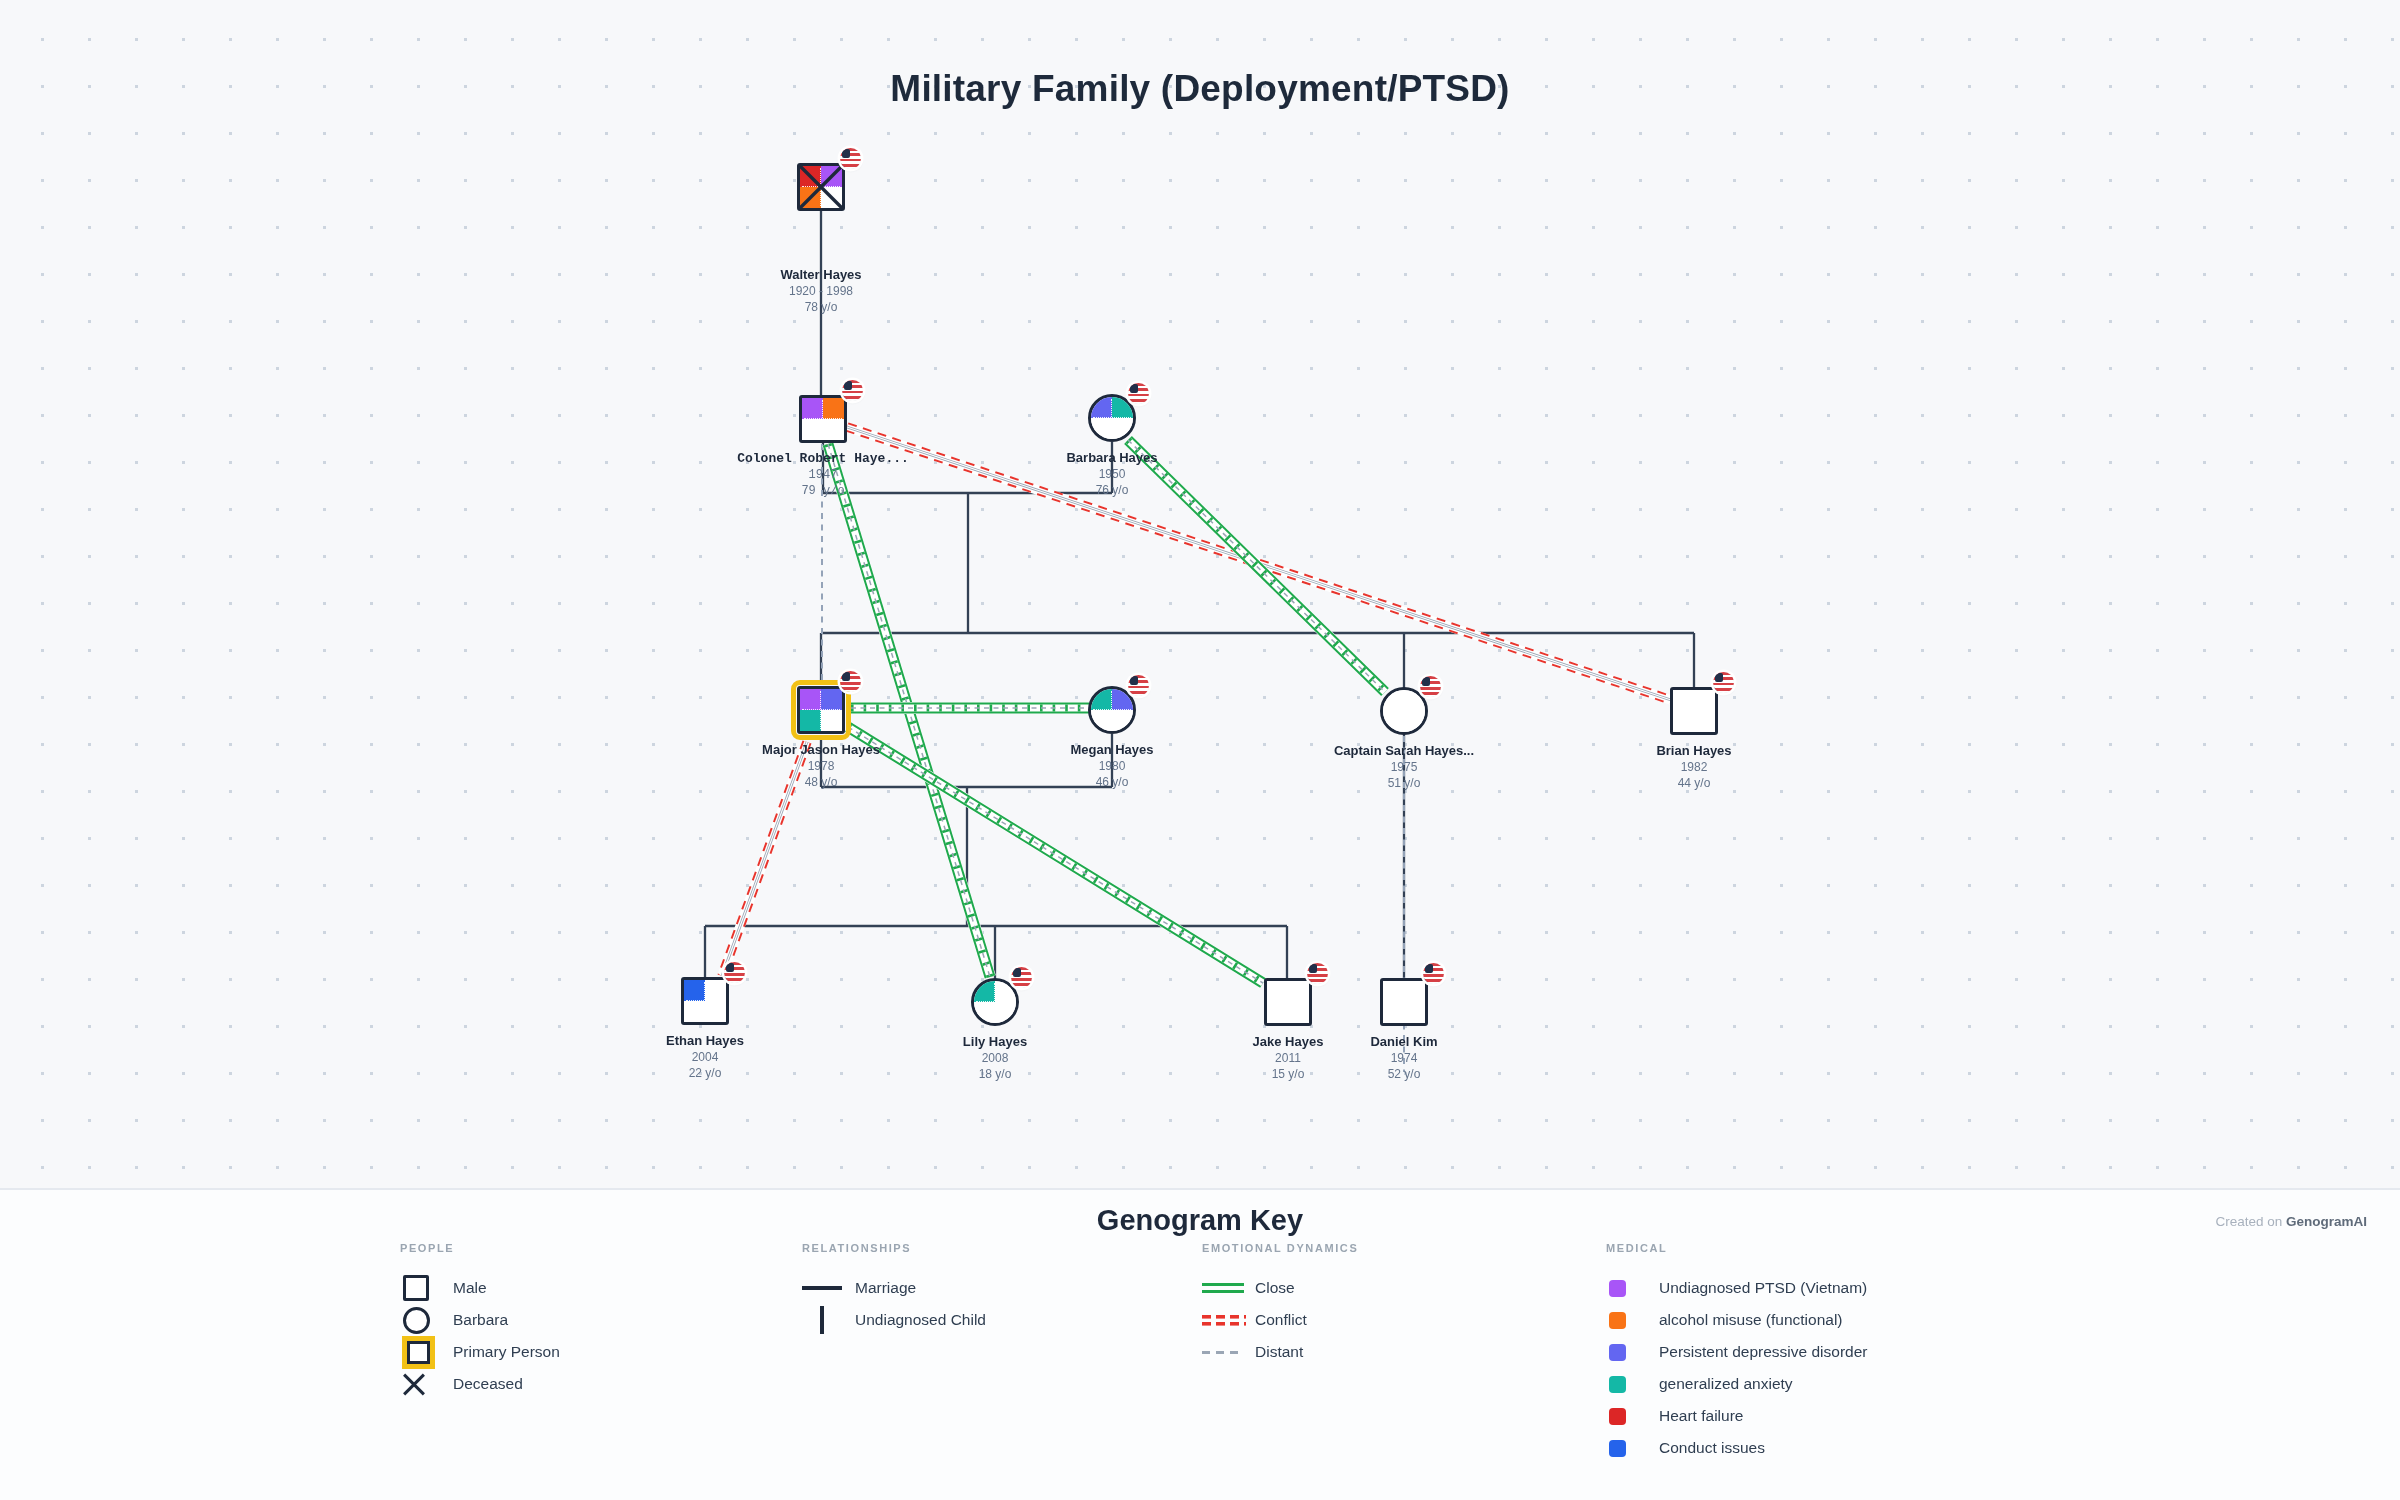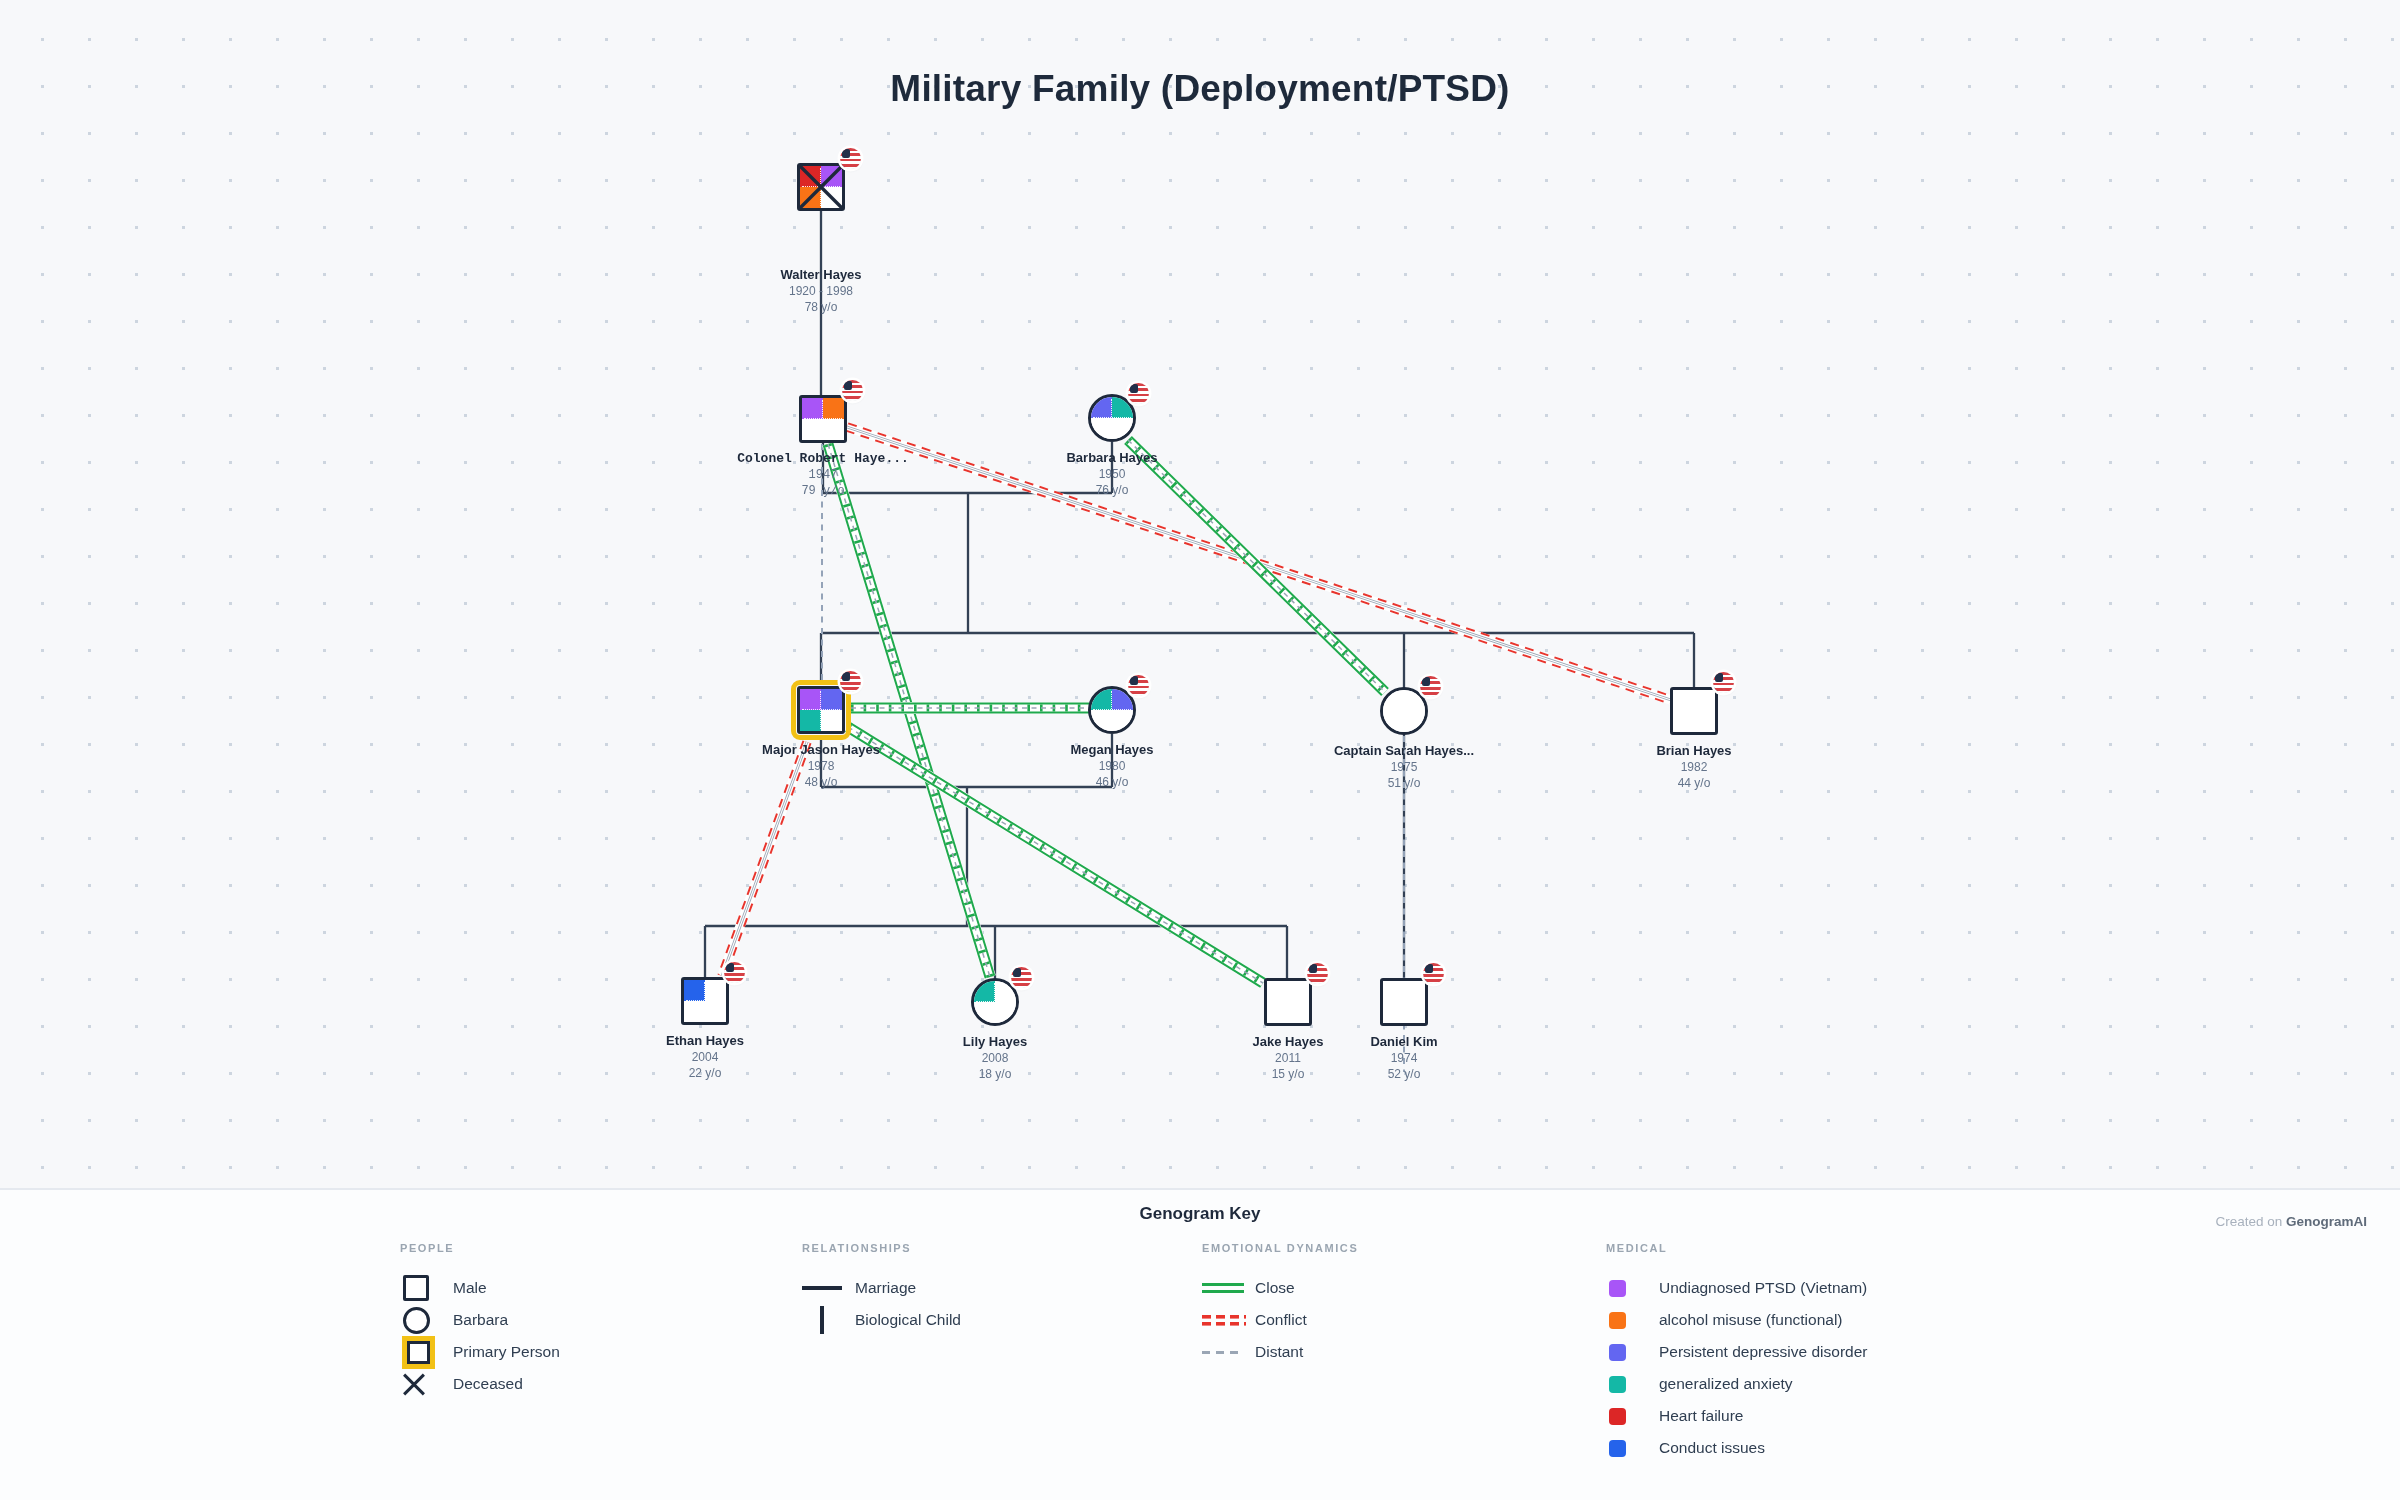--- a/index.html
+++ b/index.html
@@ -29,21 +29,21 @@
         box-shadow:0 0 0 2.5px #fff,0 1px 3px rgba(30,41,59,.3);}
   .flag::before{content:'';position:absolute;left:8%;top:6%;width:40%;height:40%;
         background:#22304a;border-radius:2px;}
   .plabel{position:absolute;width:180px;text-align:center;z-index:3;pointer-events:none;}
   .plabel .nm{font-size:13px;font-weight:700;color:#1e293b;line-height:16px;}
   .plabel .sub{font-size:12px;color:#64748b;line-height:16px;}
   
   .key{position:absolute;left:0;top:1188px;width:2400px;height:312px;
        background:#fcfdfe;border-top:2px solid #e5e9ef;box-sizing:border-box;}
   .key-title{position:absolute;left:0;right:0;top:14px;text-align:center;
-             font-size:17px;font-weight:700;color:#1e293b;}
+             font-size:29px;font-weight:700;color:#1e293b;}
   .attribution{position:absolute;right:33px;top:24px;font-size:13.5px;color:#a8b1bd;}
   .attribution b{color:#5f6b7a;font-weight:700;}
   .key-col{position:absolute;top:52px;}
   .key-header{font-size:11px;font-weight:700;letter-spacing:1.6px;color:#9aa5b1;height:30px;}
   .key-item{display:flex;align-items:center;height:32px;}
   .key-ic{width:44px;flex:none;display:flex;align-items:center;}
   .key-lb{font-size:15.5px;color:#2f3e51;margin-left:9px;white-space:nowrap;}
   .ic-male{width:20px;height:20px;border:3.5px solid #1e293b;border-radius:2px;background:#fff;margin-left:3px;}
   .ic-female{width:21px;height:21px;border:3.5px solid #1e293b;border-radius:50%;background:#fff;margin-left:3px;}
   .ic-primary{width:17px;height:17px;border:3px solid #1e293b;background:#fff;margin-left:7px;
@@ -397,21 +397,21 @@
       <div class="key-item">
         <span class="key-ic">
             <span class="ic-marriage"></span>
           </span>
         <span class="key-lb">Marriage</span>
       </div>
       <div class="key-item">
         <span class="key-ic">
             <span class="ic-biochild"></span>
           </span>
-        <span class="key-lb">Biological Child</span>
+        <span class="key-lb">Undiagnosed Child</span>
       </div>
     </div>
 
     <div class="key-col" style="left:1202px">
       <div class="key-header">EMOTIONAL DYNAMICS</div>
       <div class="key-item">
         <span class="key-ic">
             <span class="ic-close"></span>
           </span>
         <span class="key-lb">Close</span>

